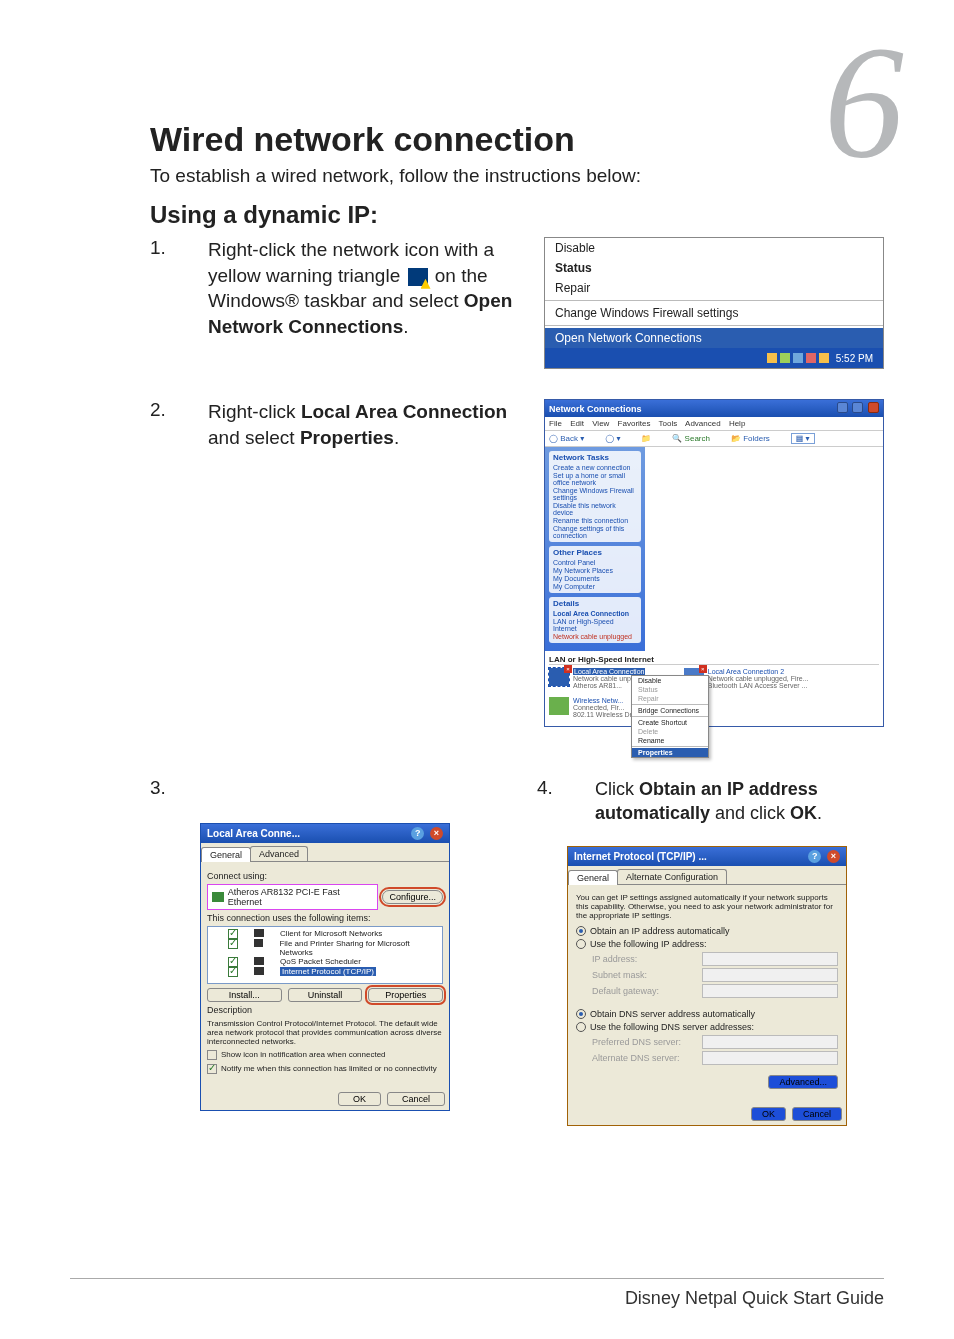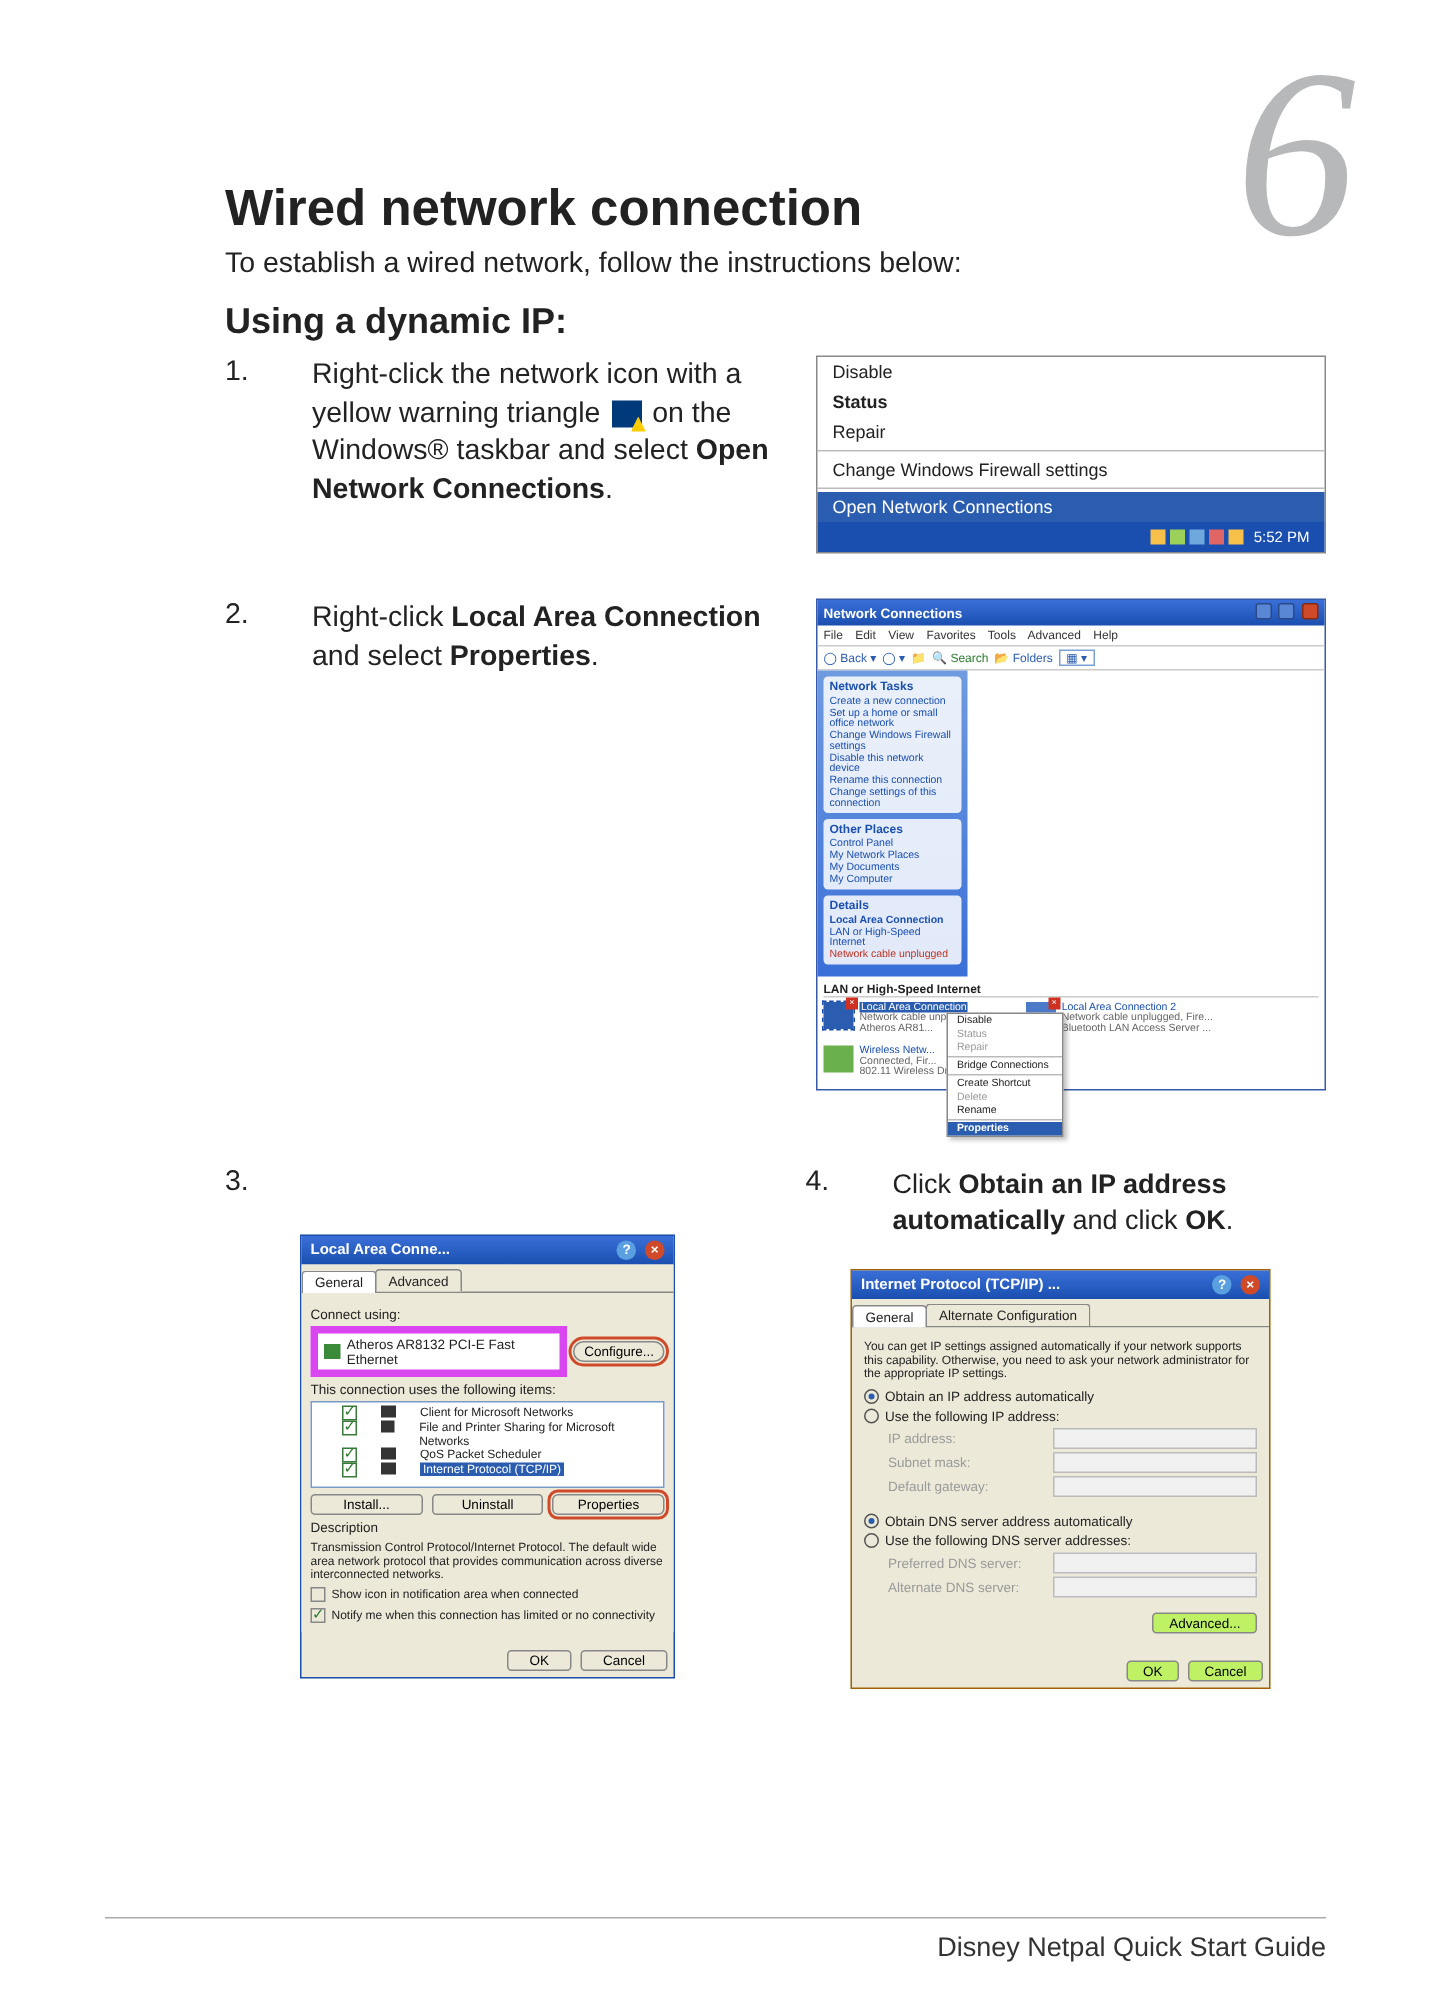--- a/index.html
+++ b/index.html
@@ -142,21 +142,21 @@
   }
   .nc-title .winbtns span {
     display: inline-block; width: 11px; height: 11px; border-radius: 2px;
     margin-left: 2px;
   }
   .nc-title .winbtns .min { background:#5a86d6; border:1px solid #2a4a8a; }
   .nc-title .winbtns .max { background:#5a86d6; border:1px solid #2a4a8a; }
   .nc-title .winbtns .close { background:#d04a2a; border:1px solid #8a2a10; }
   .nc-menubar { padding: 2px 4px; color:#333; border-bottom:1px solid #ccc; }
   .nc-menubar span { margin-right: 6px; }
-  .nc-toolbar { padding: 2px 4px; border-bottom:1px solid #ccc; display:flex; align-items:center; gap:4px;}
+  .nc-toolbar { padding: 2px 4px; border-bottom:1px solid #ccc; display:flex; align-items:center; gap:21px;}
   .nc-toolbar .tb-btn { color:#2a5db0; }
   .nc-toolbar .searchbtn { color:#2a7a2a; }
   .nc-toolbar .viewbox {
     border:1px solid #7aa0d8; padding:0 4px; color:#2a5db0;
   }
   .nc-body { display:flex; min-height: 170px; flex-direction: column; }
   .nc-side {
     width: 100px;
     background: linear-gradient(#6f9be0, #3a6fd8);
     color: #fff;
@@ -224,21 +224,21 @@
     padding:2px 8px; border:1px solid #888; border-bottom:none;
     background:#ece9d8; margin-right:-1px; margin-top:3px;
     border-radius:3px 3px 0 0;
     font-size:9px;
   }
   .dlg .tabs .tab.active { background:#fff; position:relative; top:1px;}
   .dlg .body { background:#ece9d8; padding:6px; }
   .dlg .lbl { margin:3px 0; }
   .dlg .adapter-row { display:flex; align-items:center; gap:4px;}
   .dlg .adapter-box {
-    flex:1; background:#fff; border:5px solid #d946ef; padding:2px 4px;
+    flex:1; background:#fff; border:1px solid #d946ef; padding:2px 4px;
     display:flex; align-items:center; gap:4px;
   }
   .dlg .adapter-box .aicon { width:12px; height:10px; background:#3a8a3a; display:inline-block;}
   .dlg .btn {
     background:#ece9d8; border:1px solid #888; border-radius:3px;
     padding:1px 6px;
     font-size:9px;
   }
   .dlg .btn.ring { outline:2px solid #d04a2a; outline-offset:1px; border-radius:10px; }
   .dlg .listbox {
@@ -304,21 +304,21 @@
     content:""; position:absolute; top:2px; left:2px; width:4px; height:4px; background:#2a5db0; border-radius:50%;
   }
   .dlg2 .fieldrow { display:flex; align-items:center; margin:2px 0 2px 16px; font-size:9px;}
   .dlg2 .fieldrow .flbl { width:110px; color:#9a9a9a; }
   .dlg2 .fieldrow .fbox {
     flex:1; height:14px; background:#f0f0f0; border:1px solid #bbb;
   }
   .dlg2 .advrow { display:flex; justify-content:flex-end; margin-top:10px;}
   .dlg2 .okrow { display:flex; justify-content:flex-end; gap:6px; margin-top:6px; padding:4px;}
   .dlg2 .btn {
-    background:#bef264; border:1px solid #888; border-radius:3px;
+    background:#1d4ed8; border:1px solid #888; border-radius:3px;
     padding:1px 10px; font-size:9px;
   }
 
   
   .footer-line {
     position:absolute; bottom:60px; left:70px; right:70px;
     border-top:1px solid #aaa;
   }
   .footer-text {
     position:absolute; bottom:30px; right:70px;

